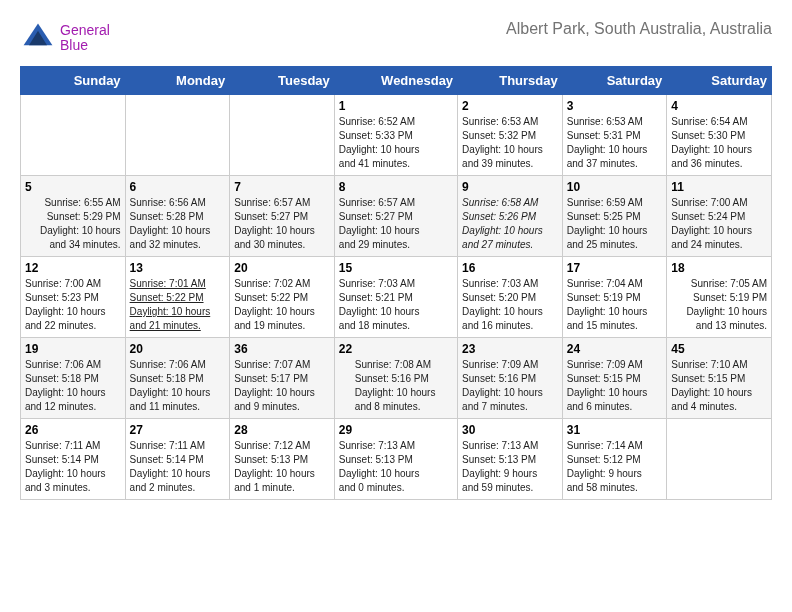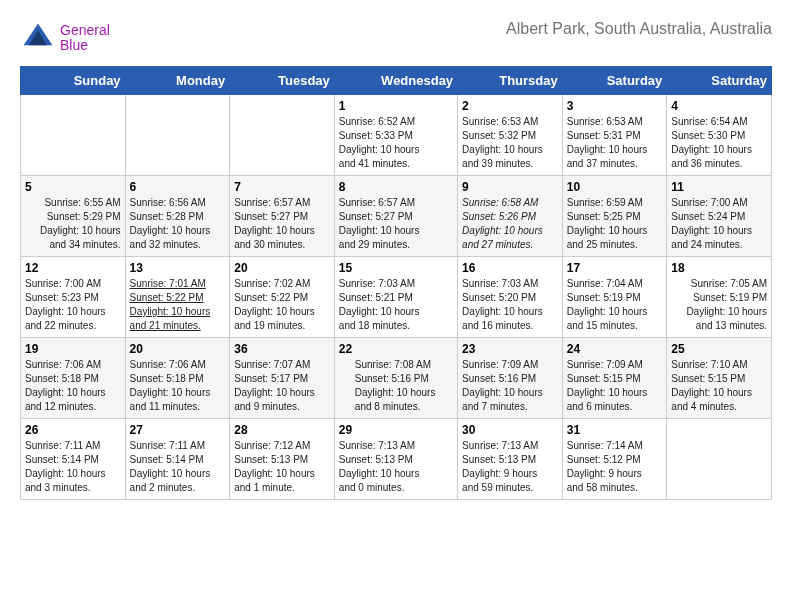--- a/index.html
+++ b/index.html
@@ -285,21 +285,21 @@
 and 7 minutes.</div>
         </td>
         <td>
           <div class="day-num">24</div>
           <div class="day-info" style="white-space: pre-line;">Sunrise: 7:09 AM
 Sunset: 5:15 PM
 Daylight: 10 hours
 and 6 minutes.</div>
         </td>
         <td>
-          <div class="day-num">25</div>
+          <div class="day-num">45</div>
           <div class="day-info" style="white-space: pre-line;">Sunrise: 7:10 AM
 Sunset: 5:15 PM
 Daylight: 10 hours
 and 4 minutes.</div>
         </td>
       </tr>
       <tr>
         <td>
           <div class="day-num">26</div>
           <div class="day-info" style="white-space: pre-line;">Sunrise: 7:11 AM

